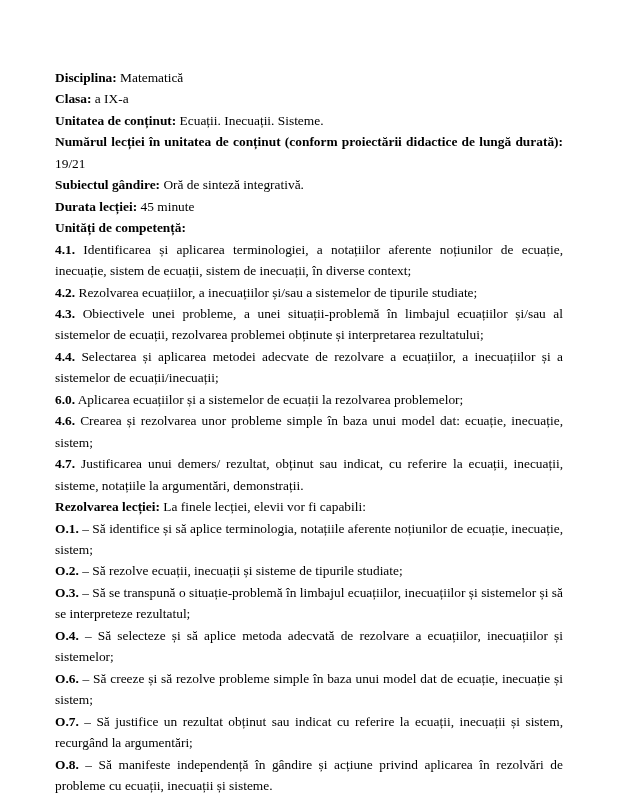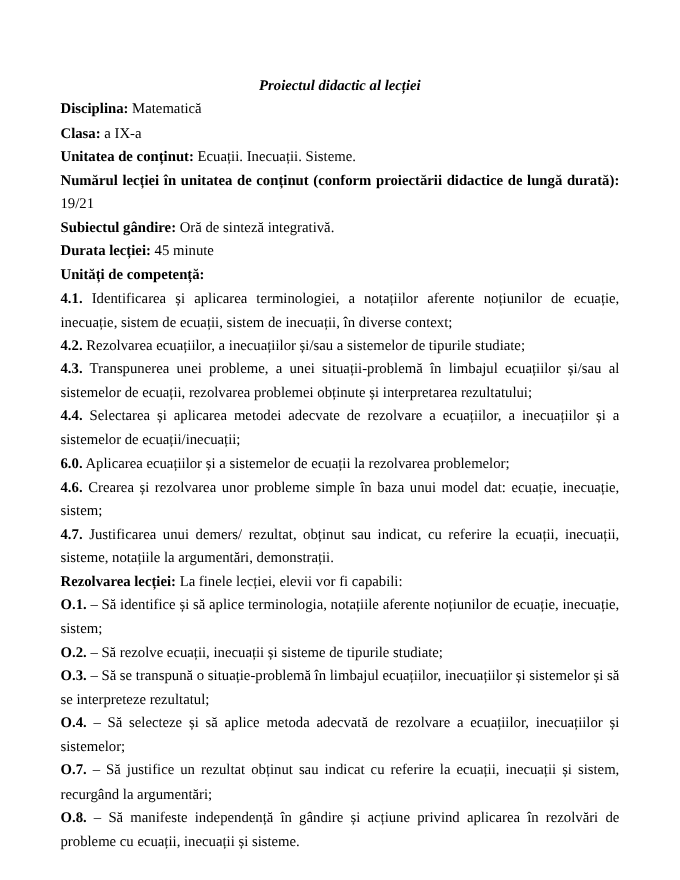--- a/index.html
+++ b/index.html
@@ -32,37 +32,37 @@
     margin: 0;
     text-align: justify;
   }
   .seg-bi { font-weight: bold; }
   .seg-b  { font-weight: normal; }
 </style>
 </head>
 <body>
 
 <div class="page" style="background: rgb(255, 255, 255); color: rgb(0, 0, 0);">
-  <p class="doc-title">Proiectul didactic al lecției</p>
   <div>
       <p class="para"><span class="seg-bi">Disciplina:</span><span> Matematică</span></p>
       <p class="para"><span class="seg-bi">Clasa:</span><span> a IX-a</span></p>
       <p class="para"><span class="seg-bi">Unitatea de conținut:</span><span> Ecuații. Inecuații. Sisteme.</span></p>
       <p class="para"><span class="seg-bi">Numărul lecției în unitatea de conținut (conform proiectării didactice de lungă durată):</span><span> 19/21</span></p>
       <p class="para"><span class="seg-bi">Subiectul gândire:</span><span> Oră de sinteză integrativă.</span></p>
       <p class="para"><span class="seg-bi">Durata lecției:</span><span> 45 minute</span></p>
       <p class="para"><span class="seg-bi">Unități de competență:</span></p>
       <p class="para"><span class="seg-bi">4.1.</span><span> </span><span class="seg-b">Identificarea</span><span> și </span><span class="seg-b">aplicarea</span><span> terminologiei, a notațiilor aferente noțiunilor de ecuație, inecuație, sistem de ecuații, sistem de inecuații, în diverse context;</span></p>
       <p class="para"><span class="seg-bi">4.2.</span><span> </span><span class="seg-b">Rezolvarea</span><span> ecuațiilor, a inecuațiilor și/sau a sistemelor de tipurile studiate;</span></p>
-      <p class="para"><span class="seg-bi">4.3.</span><span> </span><span class="seg-b">Transpunerea</span><span> unei probleme, a unei situații-problemă în limbajul ecuațiilor și/sau al sistemelor de ecuații, rezolvarea problemei obținute și interpretarea rezultatului;</span></p>
+      <p class="para"><span class="seg-bi">4.3.</span><span> </span><span class="seg-b">Obiectivele</span><span> unei probleme, a unei situații-problemă în limbajul ecuațiilor și/sau al sistemelor de ecuații, rezolvarea problemei obținute și interpretarea rezultatului;</span></p>
       <p class="para"><span class="seg-bi">4.4.</span><span> </span><span class="seg-b">Selectarea</span><span> și </span><span class="seg-b">aplicarea</span><span> metodei adecvate de rezolvare a ecuațiilor, a inecuațiilor și a sistemelor de ecuații/inecuații;</span></p>
       <p class="para"><span class="seg-bi">6.0.</span><span> </span><span class="seg-b">Aplicarea</span><span> ecuațiilor și a sistemelor de ecuații la rezolvarea problemelor;</span></p>
       <p class="para"><span class="seg-bi">4.6.</span><span> </span><span class="seg-b">Crearea</span><span> și </span><span class="seg-b">rezolvarea</span><span> unor probleme simple în baza unui model dat: ecuație, inecuație, sistem;</span></p>
       <p class="para"><span class="seg-bi">4.7.</span><span> </span><span class="seg-b">Justificarea</span><span> unui demers/ rezultat, obținut sau indicat, cu referire la ecuații, inecuații, sisteme, notațiile la argumentări, demonstrații.</span></p>
       <p class="para"><span class="seg-bi">Rezolvarea lecției:</span><span> La finele lecției, elevii vor fi capabili:</span></p>
       <p class="para"><span class="seg-bi">O.1.</span><span> – Să identifice și să aplice terminologia, notațiile aferente noțiunilor de ecuație, inecuație, sistem;</span></p>
       <p class="para"><span class="seg-bi">O.2.</span><span> – Să rezolve ecuații, inecuații și sisteme de tipurile studiate;</span></p>
       <p class="para"><span class="seg-bi">O.3.</span><span> – Să se transpună o situație-problemă în limbajul ecuațiilor, inecuațiilor și sistemelor și să se interpreteze rezultatul;</span></p>
       <p class="para"><span class="seg-bi">O.4.</span><span> – Să selecteze și să aplice metoda adecvată de rezolvare a ecuațiilor, inecuațiilor și sistemelor;</span></p>
+      <p class="para"><span class="seg-bi">O.6.</span><span> – Să creeze și să rezolve probleme simple în baza unui model dat de ecuație, inecuație și sistem;</span></p>
       <p class="para"><span class="seg-bi">O.7.</span><span> – Să justifice un rezultat obținut sau indicat cu referire la ecuații, inecuații și sistem, recurgând la argumentări;</span></p>
       <p class="para"><span class="seg-bi">O.8.</span><span> – Să manifeste independență în gândire și acțiune privind aplicarea în rezolvări de probleme cu ecuații, inecuații și sisteme.</span></p>
     </div>
 </div>
 
 </body></html>

